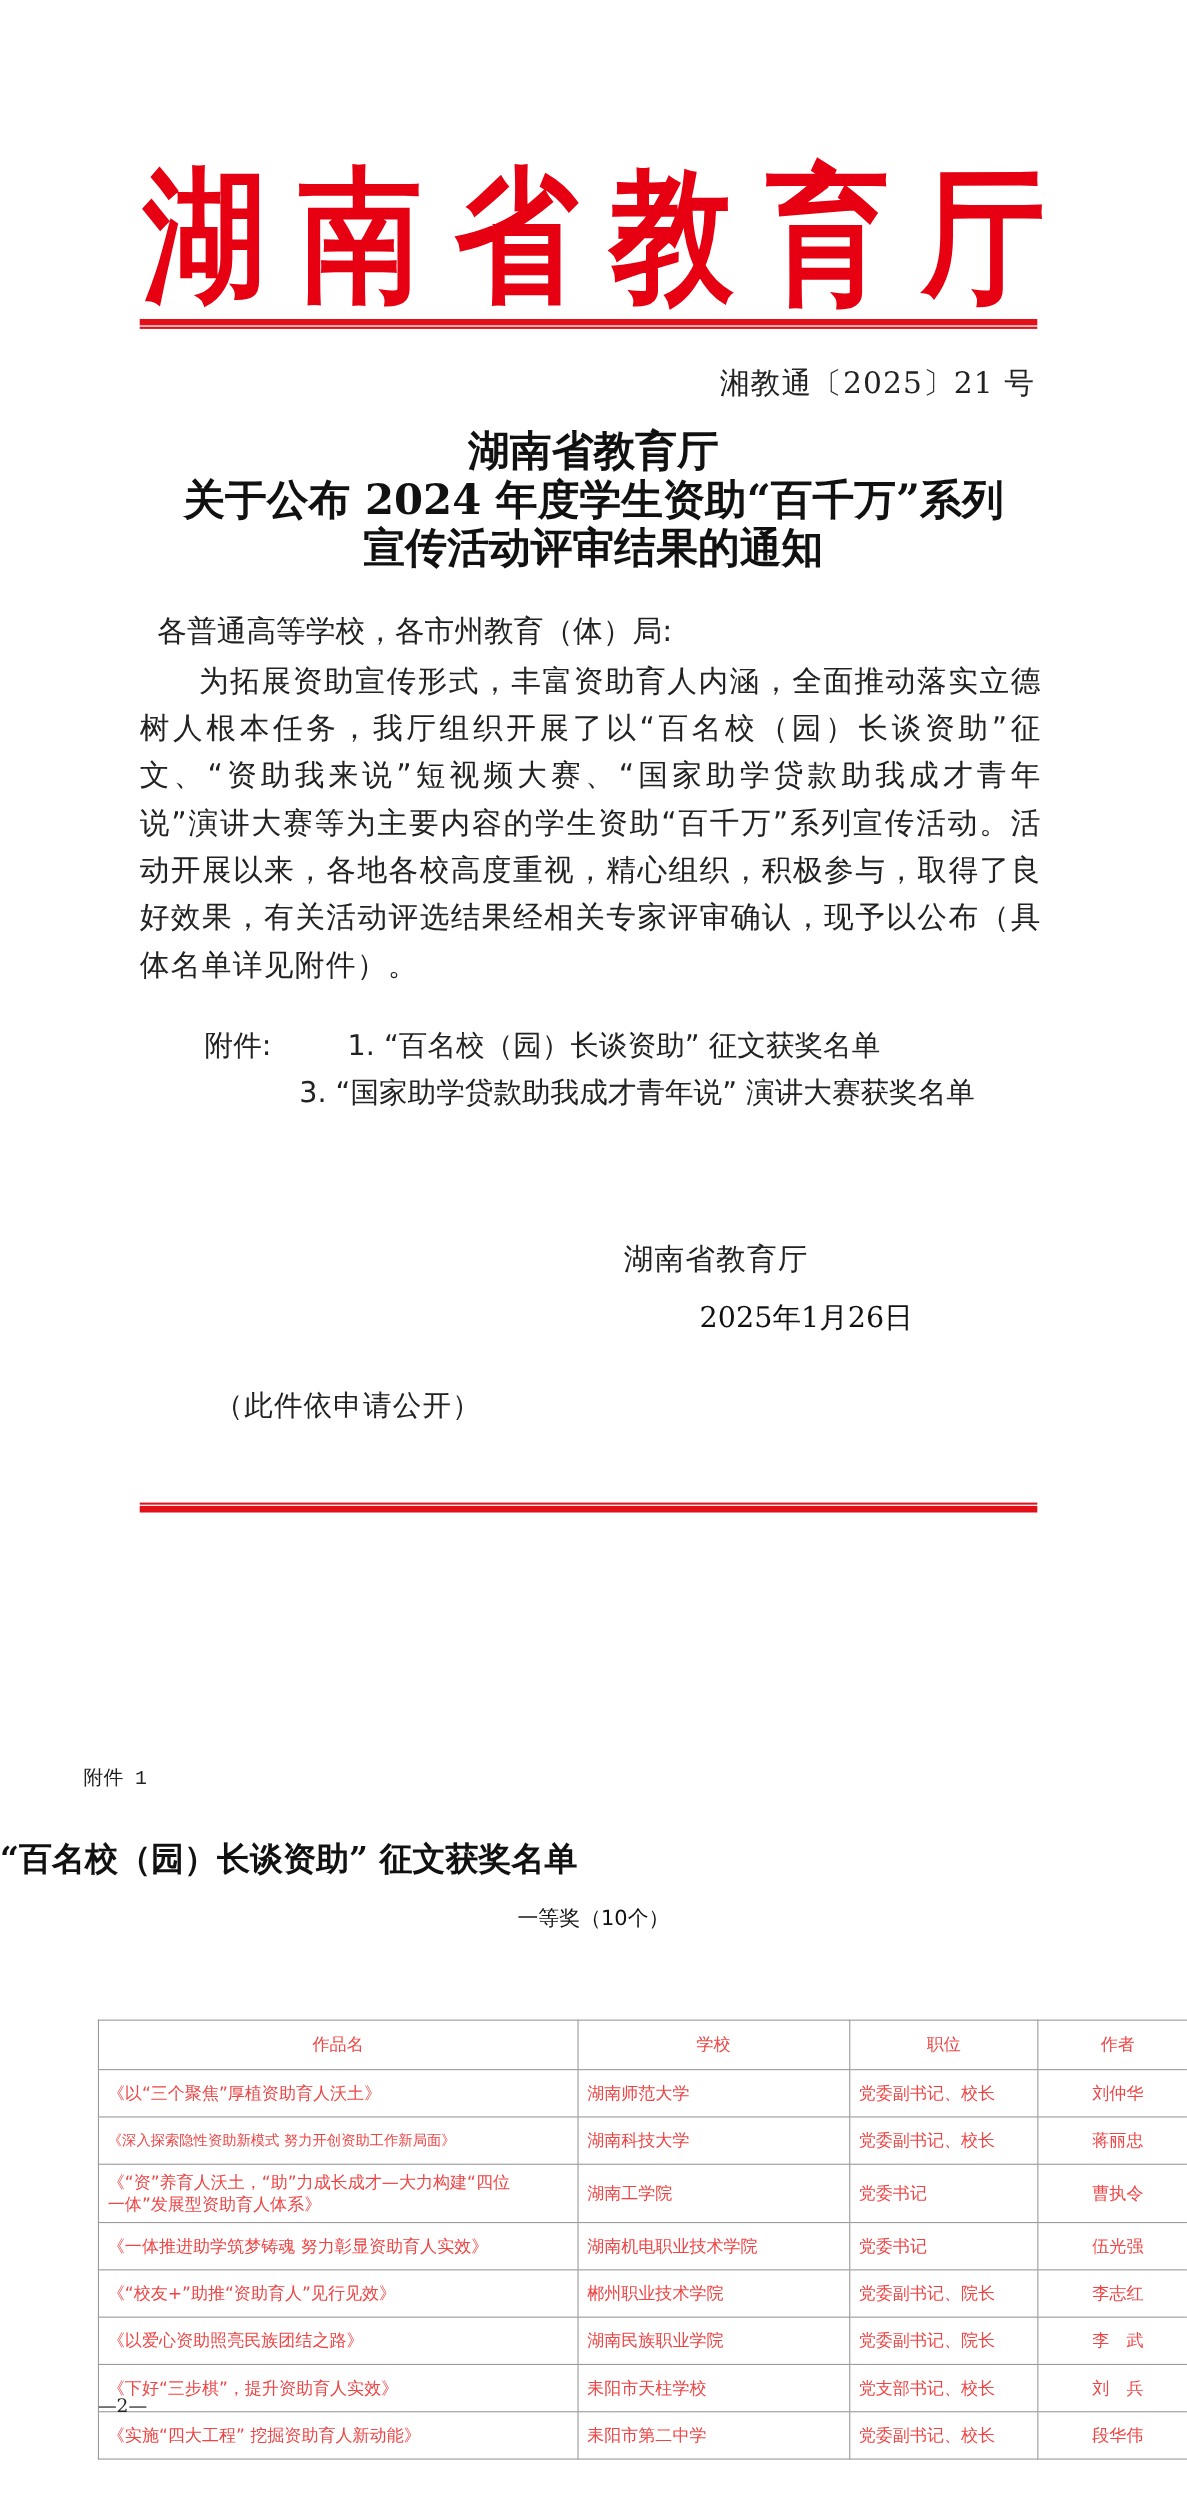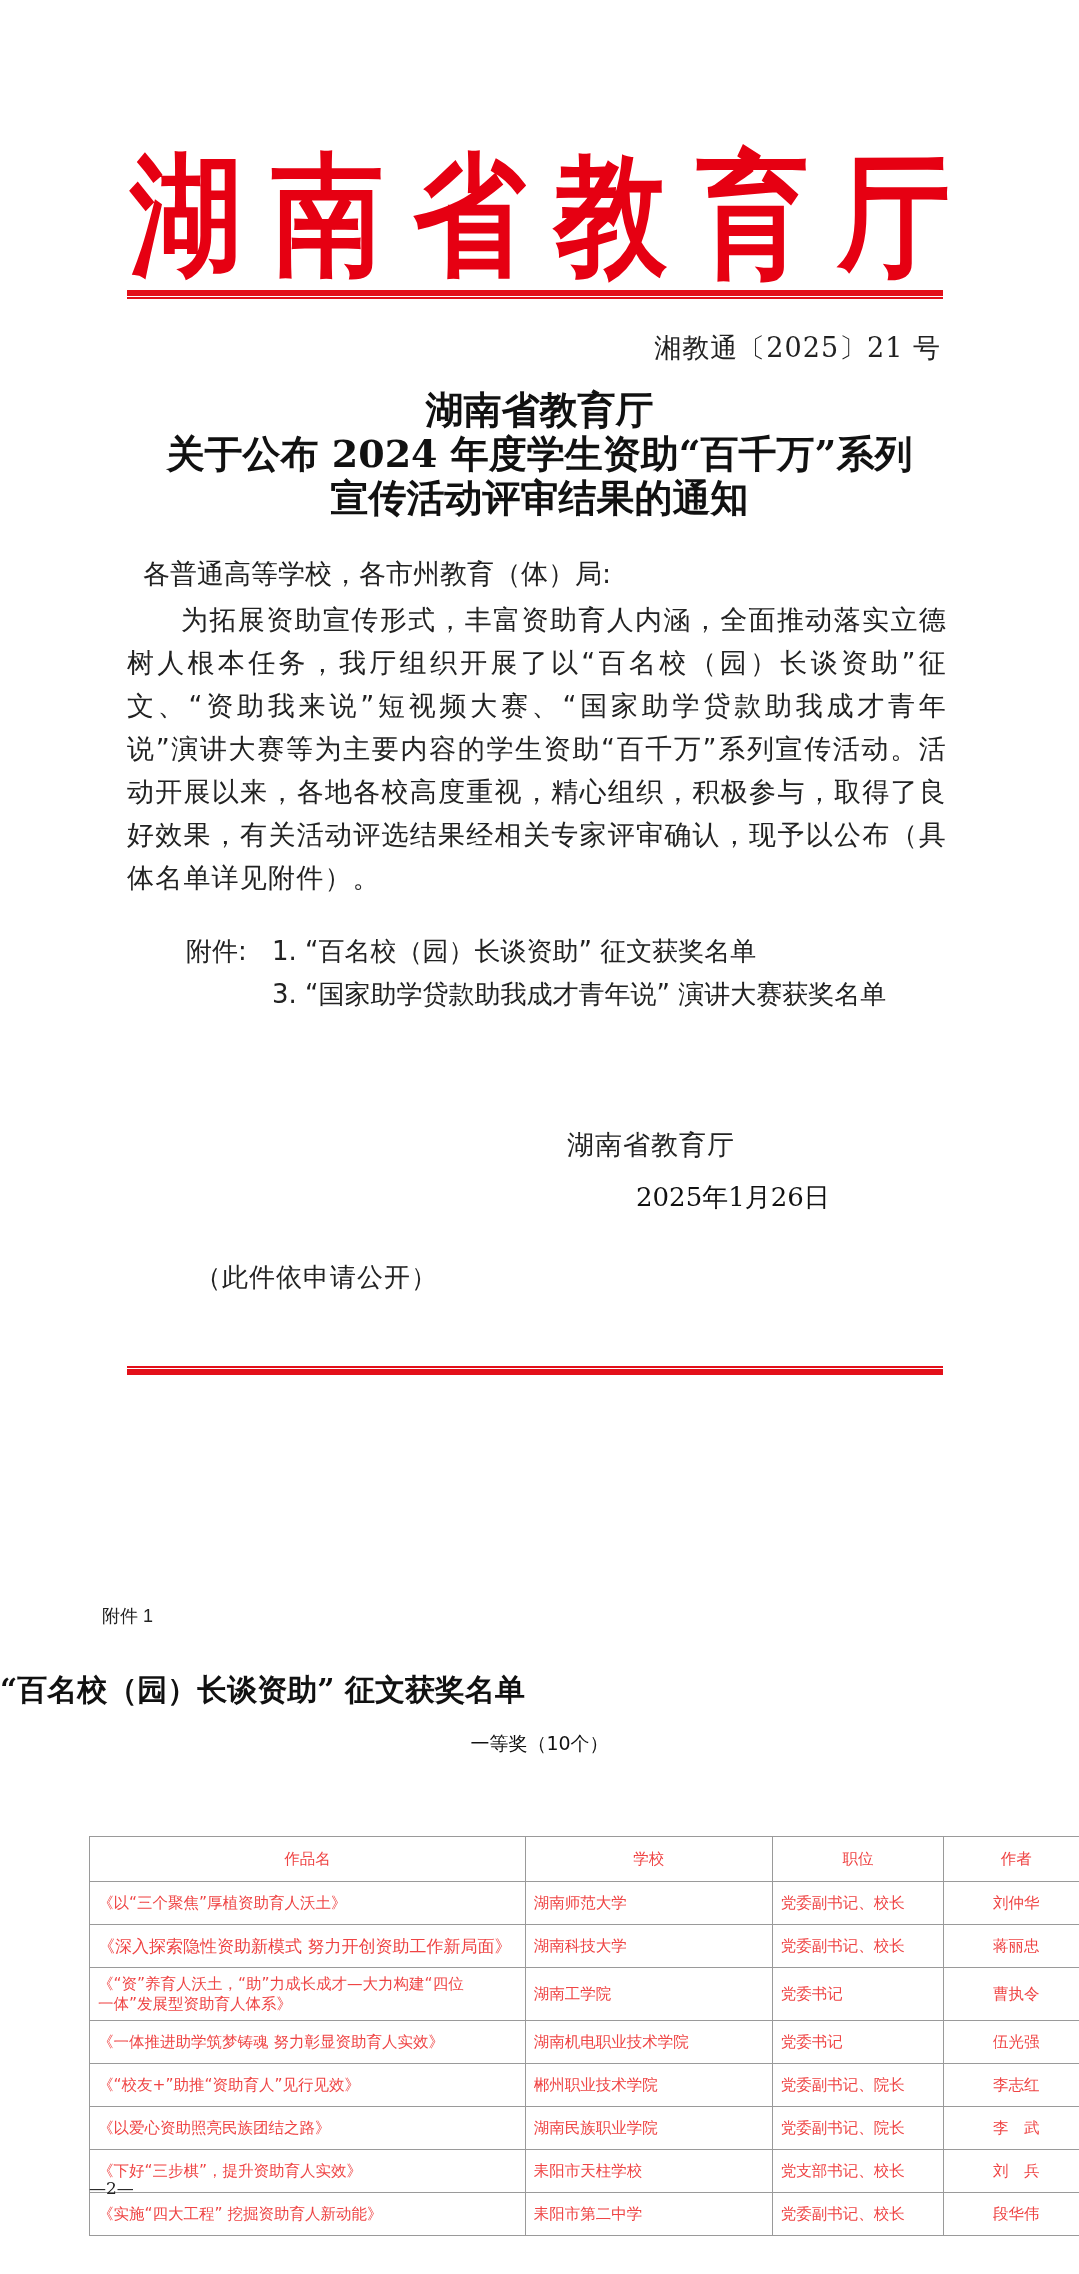--- a/index.html
+++ b/index.html
@@ -24,29 +24,29 @@
                 font-family: "DejaVu Serif", serif; letter-spacing: 0px; }
 
   .body-text { left: 127px; width: 820px; font-size: 27px; color: #222;
                font-family: "DejaVu Sans", sans-serif; }
   .greeting { top: 556px; margin-left: 16px; }
   .para { top: 598px; line-height: 43px; text-indent: 54px; text-align: justify;
           letter-spacing: 1.2px; }
 
   .attach { left: 186px; top: 930px; font-size: 26px; line-height: 43px; color: #222;
             font-family: "DejaVu Sans", sans-serif; }
-  .attach .row { display: flex; white-space: nowrap; }
+  .attach .row { display: flex; white-space: nowrap; gap: 44px; }
   .attach .lbl { width: 86px; }
   .attach .item-indent { padding-left: 86px; }
 
   .sign-org { left: 567px; top: 1127px; font-size: 27px; color: #222; font-family: "DejaVu Sans", sans-serif; letter-spacing: 1px; }
   .sign-date { left: 636px; top: 1180px; font-size: 26px; color: #111; font-family: "DejaVu Serif", serif; }
   .disclose { left: 195px; top: 1260px; font-size: 26px; color: #222; font-family: "DejaVu Sans", sans-serif; letter-spacing: 1px; }
 
-  .annex-label { left: 102px; top: 1604px; font-size: 18px; color: #222; font-family: Liberation Sans, sans-serif; }
+  .annex-label { left: 76px; top: 1604px; font-size: 18px; color: #222; font-family: Liberation Mono, monospace; }
   .annex-title { left: 0; width: 1079px; top: 1670px; font-size: 30px;
                  font-weight: bold; color: #111; font-family: "DejaVu Serif", serif; }
   .prize-title { left: 0; width: 1079px; top: 1731px; text-align: center; font-size: 19px;
                  color: #111; font-family: "DejaVu Sans", sans-serif; }
 
   .award-table { left: 89px; top: 1836px; width: 1000px; border-collapse: collapse;
                  font-family: "DejaVu Sans", sans-serif; font-size: 15.5px; color: #ef4444; }
   .award-table th, .award-table td { border: 1.5px solid #9a9a9a; padding: 0 8px; height: 42px; }
   .award-table th { font-weight: normal; text-align: center; height: 44px; }
   .award-table td.c { text-align: center; }
@@ -119,21 +119,21 @@
     </tr>
   </thead>
   <tbody>
     <tr>
       <td class="l">《以“三个聚焦”厚植资助育人沃土》</td>
       <td class="l">湖南师范大学</td>
       <td class="l">党委副书记、校长</td>
       <td class="c">刘仲华</td>
     </tr>
     <tr>
-      <td class="l" style="font-size:17px;padding-right:2px;">《深入探索隐性资助新模式 努力开创资助工作新局面》</td>
+      <td class="l" style="font-size:13px;padding-right:2px;">《深入探索隐性资助新模式 努力开创资助工作新局面》</td>
       <td class="l">湖南科技大学</td>
       <td class="l">党委副书记、校长</td>
       <td class="c">蒋丽忠</td>
     </tr>
     <tr class="tall">
       <td class="l" style="padding-right:60px;">《“资”养育人沃土，“助”力成长成才—大力构建“四位一体”发展型资助育人体系》</td>
       <td class="l">湖南工学院</td>
       <td class="l">党委书记</td>
       <td class="c">曹执令</td>
     </tr>

